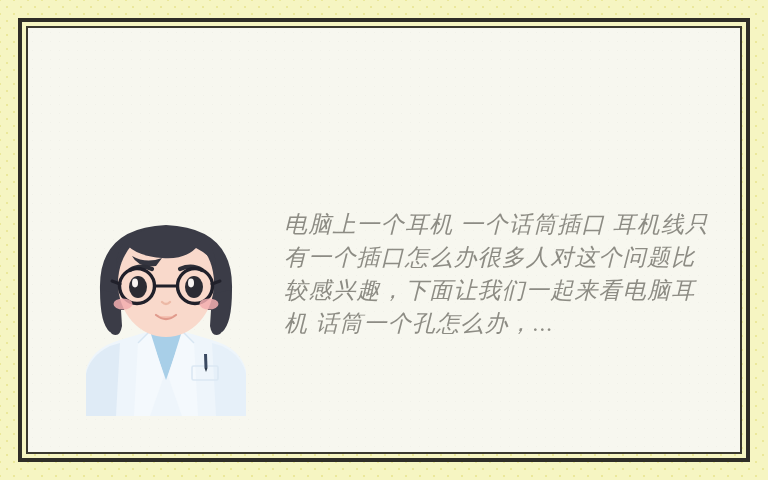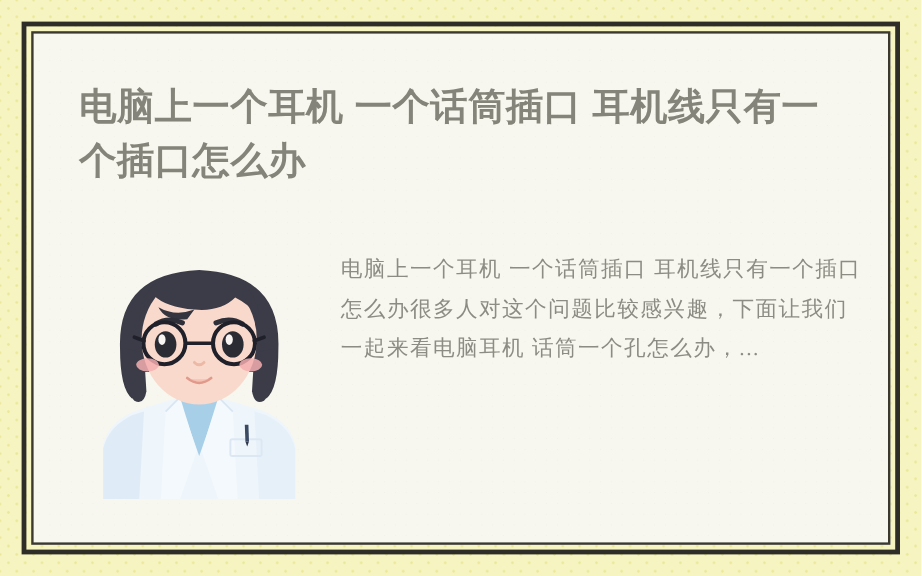--- a/index.html
+++ b/index.html
@@ -84,38 +84,38 @@
   }
   #illu-svg { display:block; width:180px; height:218px; }
 
   
   #body-text {
     flex:1 1 auto;
     margin-left:28px;
     margin-top:10px;
     padding-right:26px;
     font-family:"Liberation Serif", serif;
-    font-size:18px;
+    font-size:23px;
     line-height:33px;
     color:#8d8c84;
     letter-spacing:1.2px;
     white-space:pre-wrap;
     word-break:break-all;
+    font-style:italic;
   }
 </style>
 </head>
 <body>
 
 <div id="page">
 
   <div id="frame-outer"></div>
 
   <div id="card">
 
-    <div id="title">电脑上一个耳机 一个话筒插口 耳机线只有一个插口怎么办</div>
 
     <div id="content-row">
 
       <div id="illustration">
         <svg id="illu-svg" viewBox="0 0 180 218" xmlns="http://www.w3.org/2000/svg">
           <defs>
             <clipPath id="clipBox">
                 <rect x="0" y="0" width="180" height="218"></rect>
               </clipPath>
           </defs>

